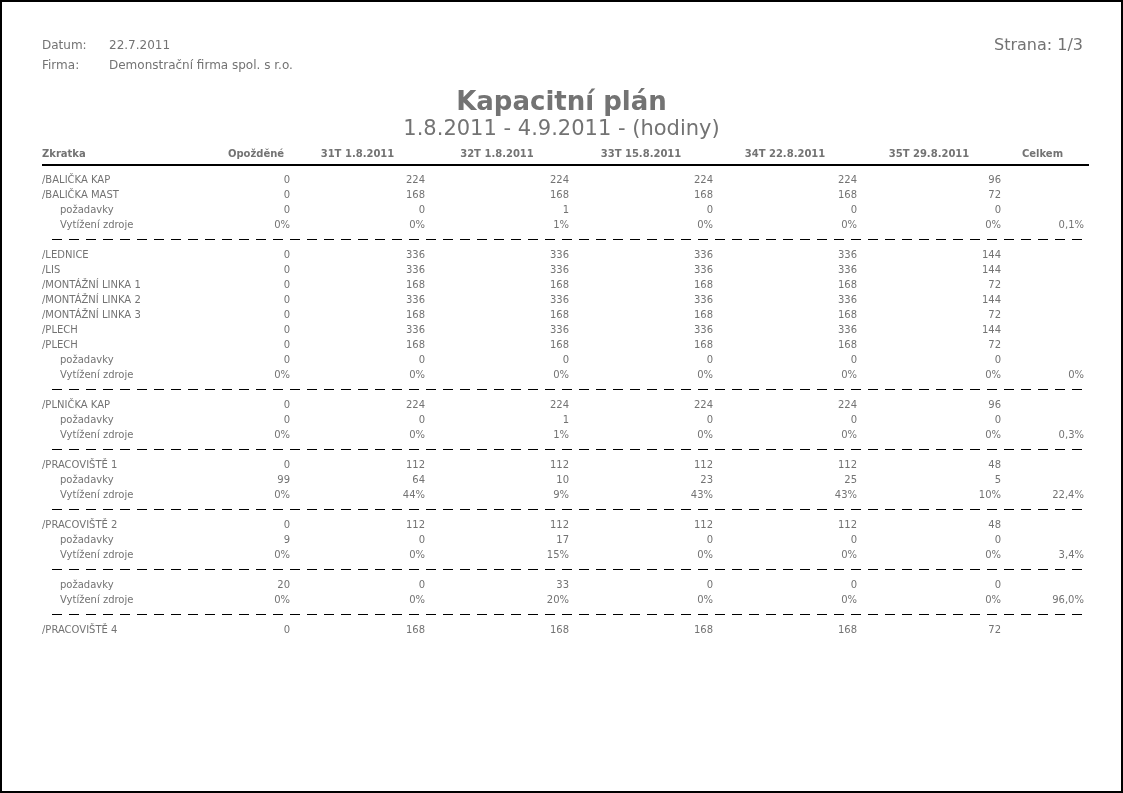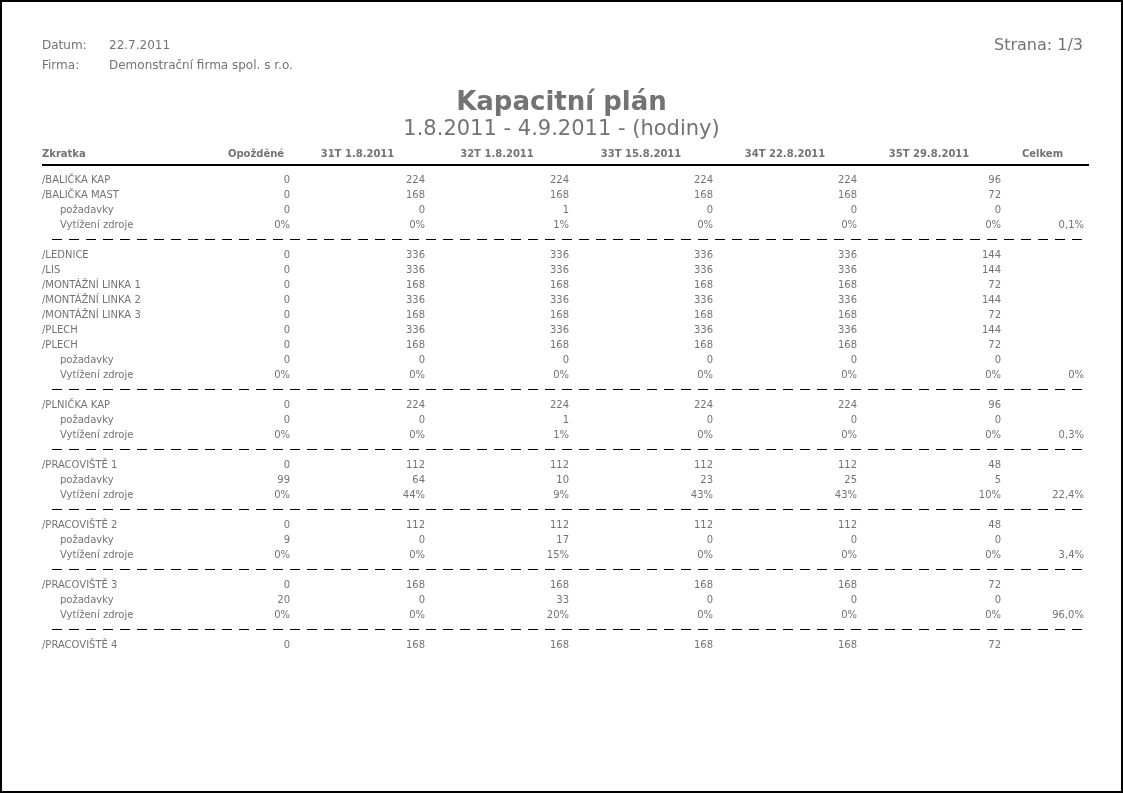--- a/index.html
+++ b/index.html
@@ -345,30 +345,20 @@
           <td class="num-cell">0%</td>
           <td class="num-cell">0%</td>
           <td class="num-cell celkem">3,4%</td>
         </tr>
         <tr>
           <td colspan="8" class="sep-cell">
             <div class="dash-line"></div>
           </td>
         </tr>
         <tr>
-          <td class="label-cell">/PRACOVIŠTĚ 3</td>
-          <td class="num-cell">0</td>
-          <td class="num-cell">168</td>
-          <td class="num-cell">168</td>
-          <td class="num-cell">168</td>
-          <td class="num-cell">168</td>
-          <td class="num-cell">72</td>
-          <td class="num-cell celkem"></td>
-        </tr>
-        <tr>
           <td class="label-cell indent">požadavky</td>
           <td class="num-cell">20</td>
           <td class="num-cell">0</td>
           <td class="num-cell">33</td>
           <td class="num-cell">0</td>
           <td class="num-cell">0</td>
           <td class="num-cell">0</td>
           <td class="num-cell celkem"></td>
         </tr>
         <tr>

